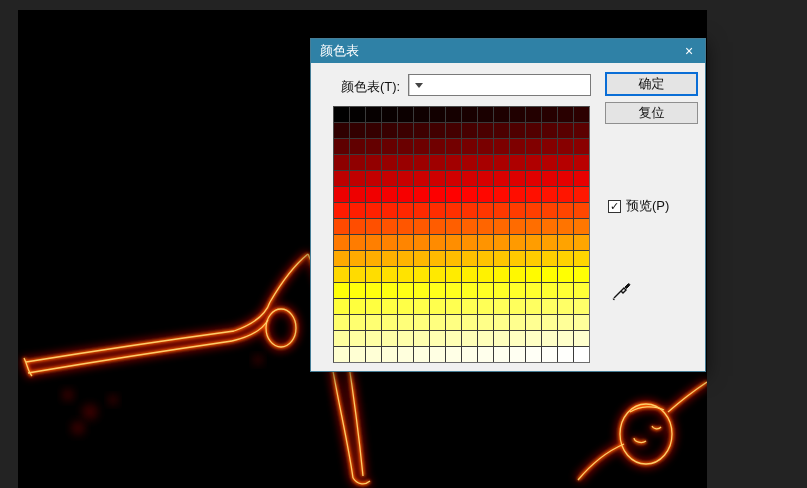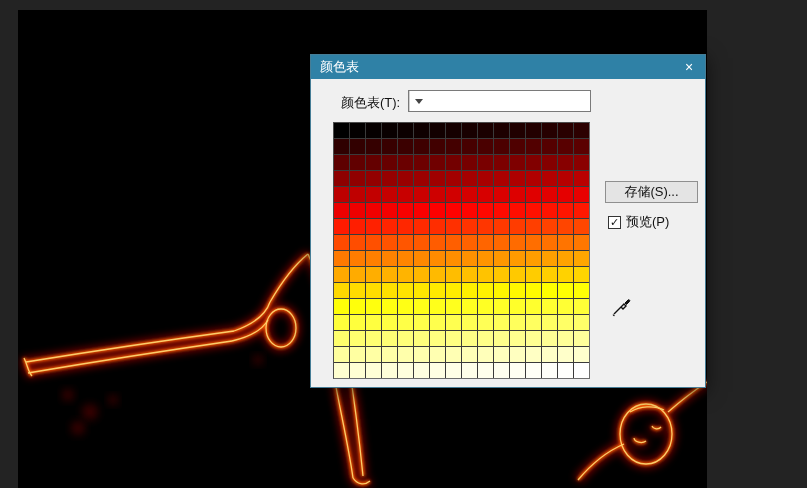--- a/index.html
+++ b/index.html
@@ -22,21 +22,21 @@
     position:absolute;left:18px;top:10px;width:689px;height:478px;
     background:#000;
   }
   .glow-outer{fill:none;stroke:#c01000;stroke-width:8;opacity:.7;filter:url(#b5);}
   .glow-mid{fill:none;stroke:#ff5a00;stroke-width:3.5;opacity:.95;filter:url(#b2);}
   .glow-core{fill:none;stroke:#ffdd77;stroke-width:1.3;opacity:.9;}
   .noise{fill:#4a0600;opacity:.8;filter:url(#b5);}
 
   
   .dialog{
-    position:absolute;left:310px;top:54px;width:396px;height:334px;
+    position:absolute;left:310px;top:38px;width:396px;height:334px;
     background:var(--dialog-bg);
     border:1px solid #467d96;
     box-shadow:0 4px 18px rgba(0,0,0,.6);
     font-size:13px;color:#111;
   }
   .titlebar{
     position:absolute;left:0;top:0;right:0;height:24px;
     background:var(--titlebar);color:#fff;
     display:flex;align-items:center;
   }
@@ -163,21 +163,22 @@
   </div>
 
   <span class="tbl-label">颜色表(T):</span>
 
   <div class="combo">
     <span class="combo-arrow-box">
       <span class="combo-arrow"></span>
     </span>
   </div>
 
-  <button class="btn save">存储(S)...</button>
+  <button class="btn default">确定</button>
+  <button class="btn reset">复位</button>
 
   <div class="preview-row">
     <span class="checkbox">✓</span>
     <span class="preview-label">预览(P)</span>
   </div>
 
   <div class="color-grid">
       <div class="swatch" style="background: rgb(0, 0, 0);"></div>
       <div class="swatch" style="background: rgb(3, 0, 0);"></div>
       <div class="swatch" style="background: rgb(6, 0, 0);"></div>

